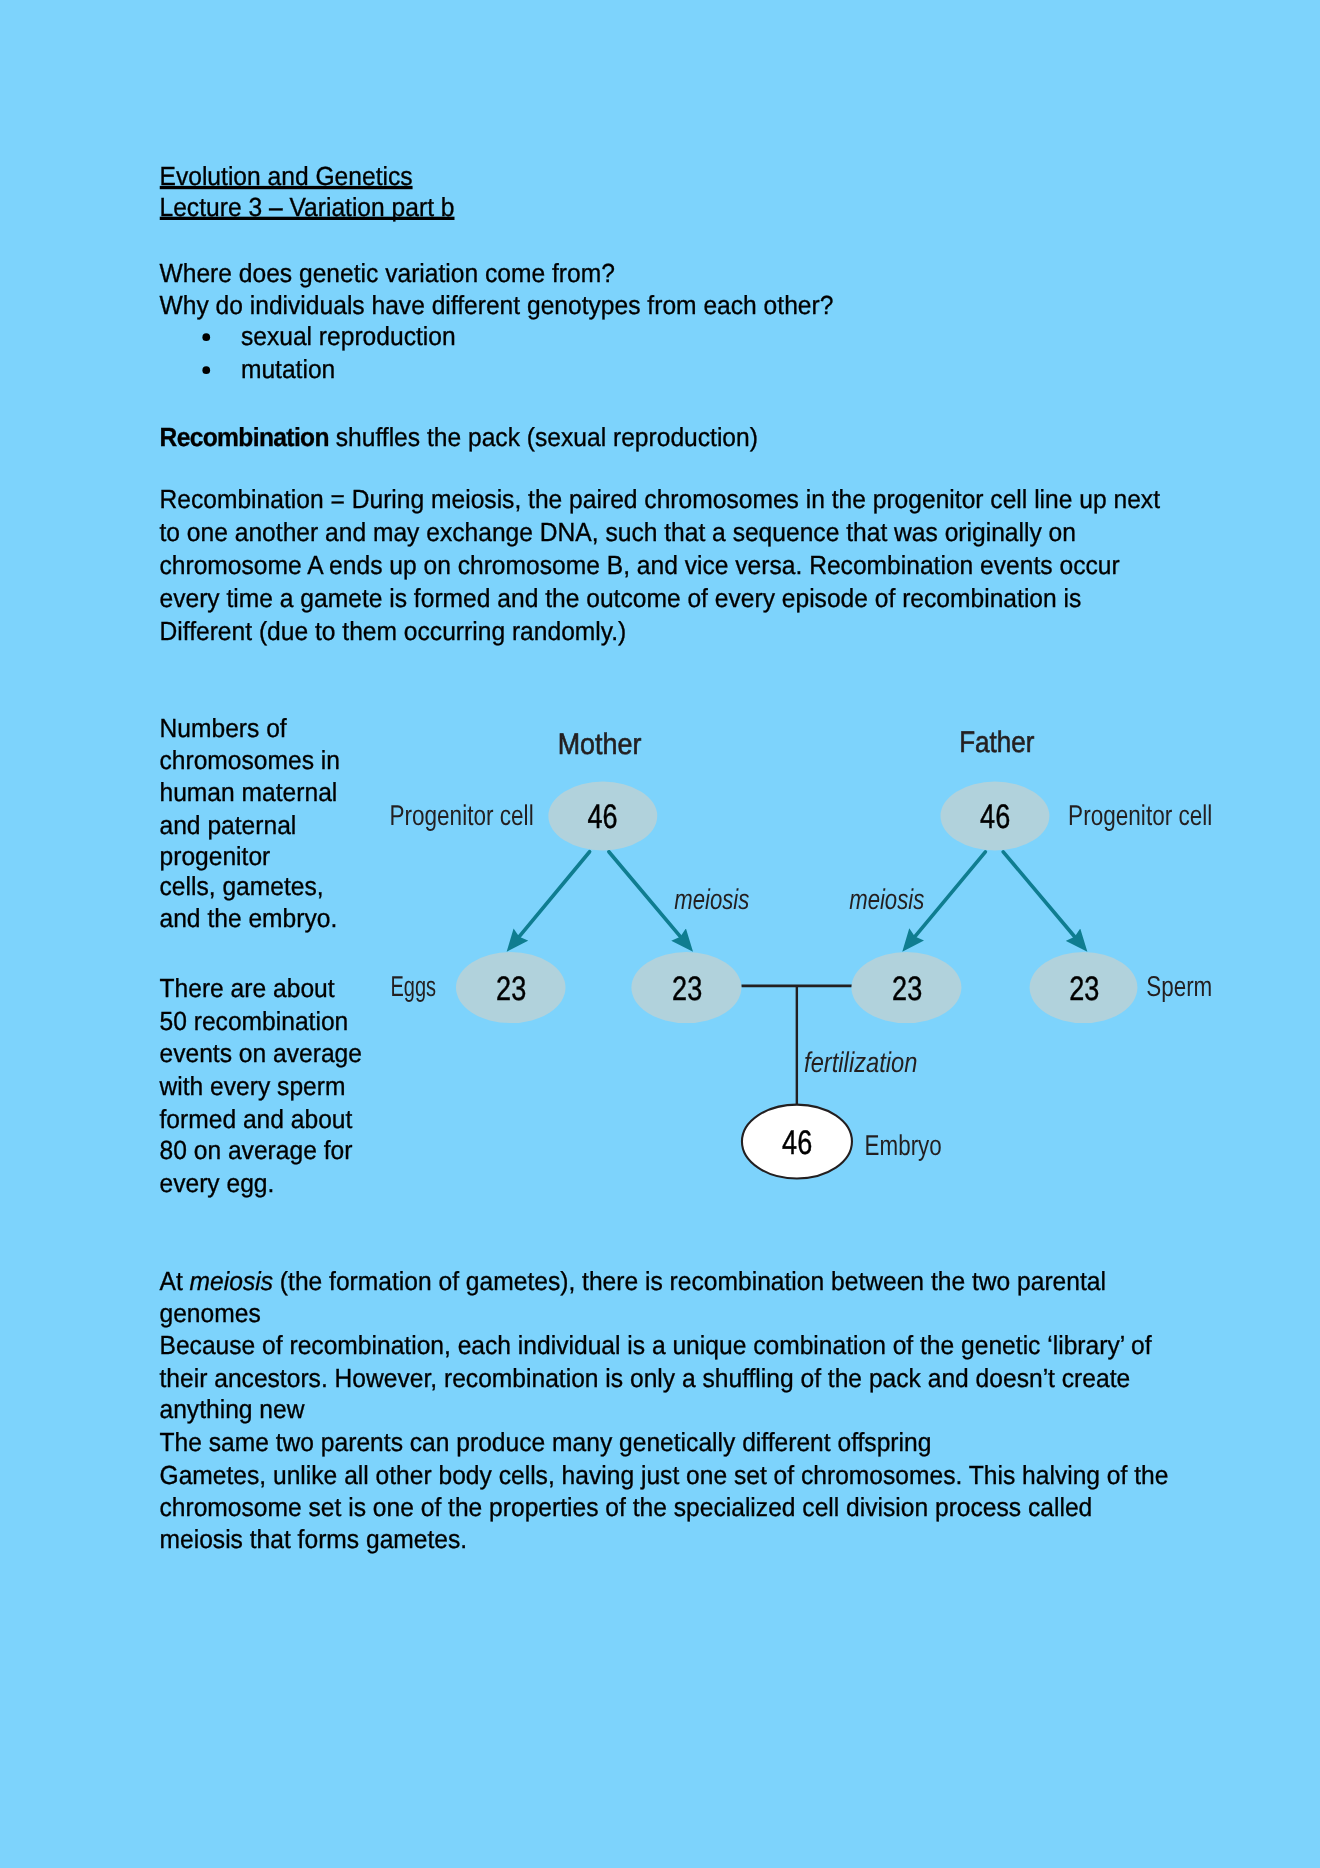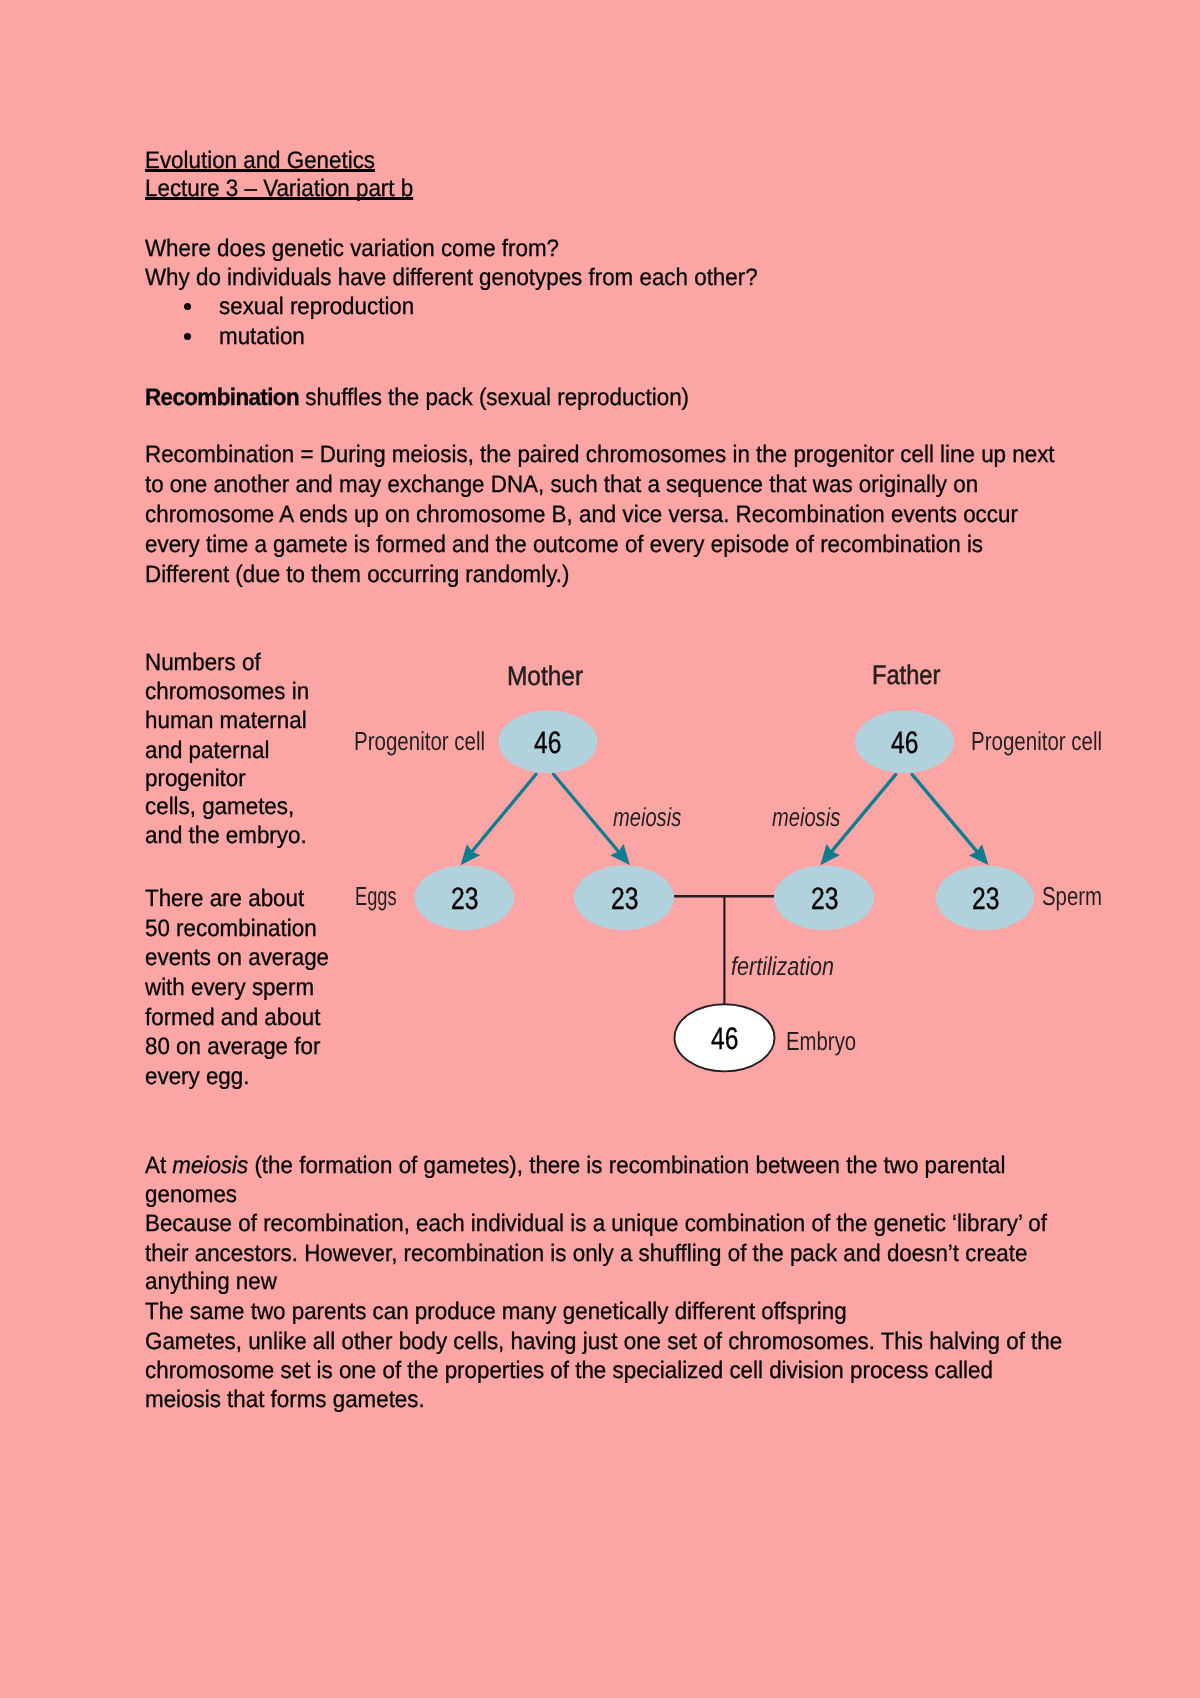--- a/index.html
+++ b/index.html
@@ -1,20 +1,20 @@
 <!DOCTYPE html>
 <html><head>
 <meta charset="utf-8">
 <title>Evolution and Genetics – Lecture 3</title>
 <style>
   html,body{margin:0;padding:0;background:#ffffff;}
   body{width:1200px;height:1698px;position:relative;overflow:hidden;
        font-family:"Liberation Sans",sans-serif;color:#000000;
        -webkit-font-smoothing:antialiased;text-rendering:geometricPrecision;}
-  .page{position:absolute;left:0;top:0;width:1200px;height:1698px;background:#fca5a5;}
+  .page{position:absolute;left:0;top:0;width:1200px;height:1698px;background:#7dd3fc;}
 
   
   .tx{position:absolute;transform:scaleX(0.94) translateZ(0);transform-origin:left top;
       font-size:23.8px;line-height:29.7px;color:#000;-webkit-text-stroke:0.3px #000;}
   .b{font-weight:bold;letter-spacing:-0.62px;}
   .u{text-decoration:underline;text-decoration-thickness:2.8px;text-underline-offset:0.5px;
      text-decoration-skip-ink:none;-webkit-text-decoration-skip:none;}
   em{font-style:italic;}
   .nb{white-space:nowrap;}
 

